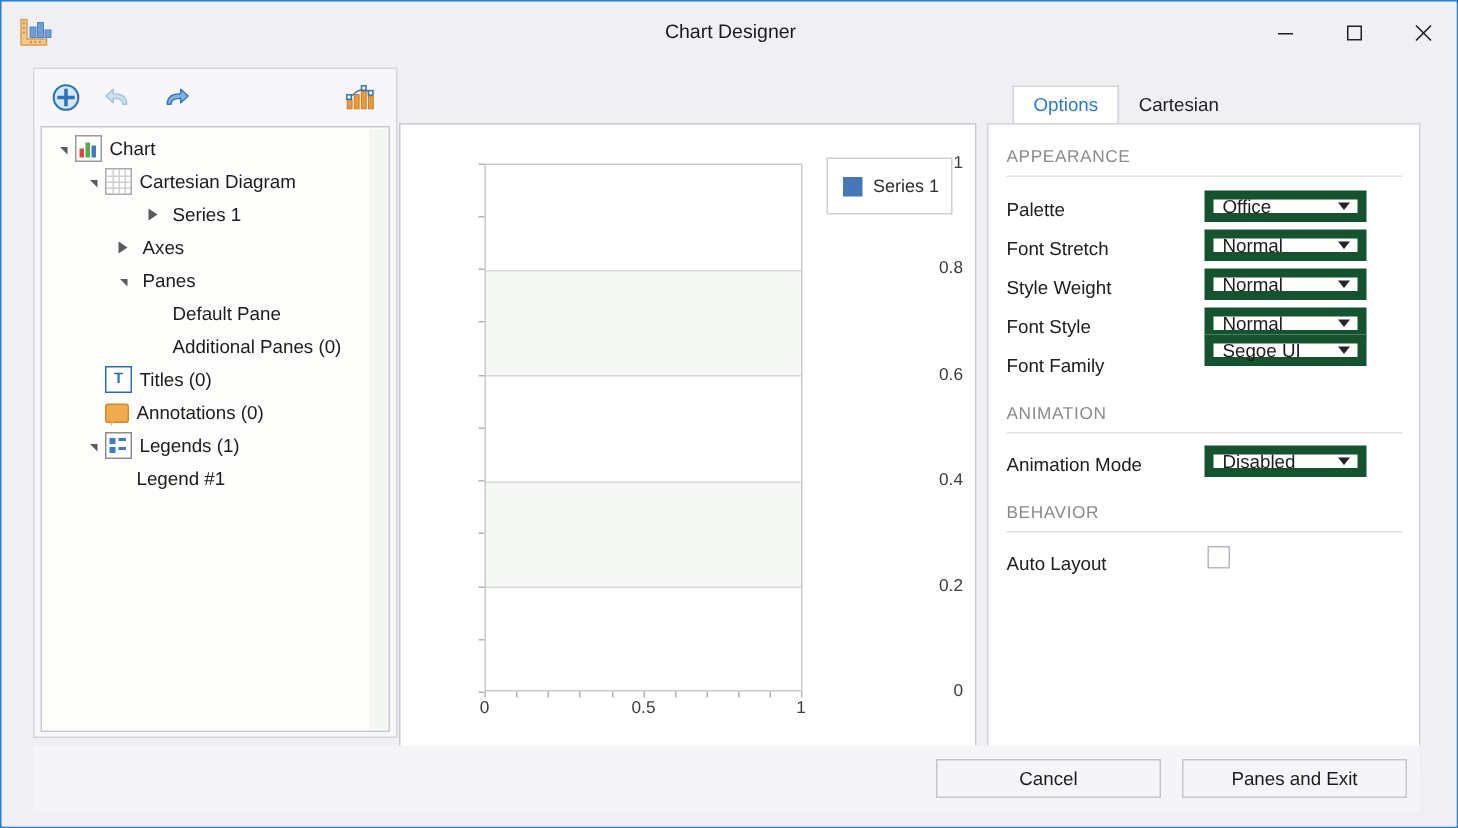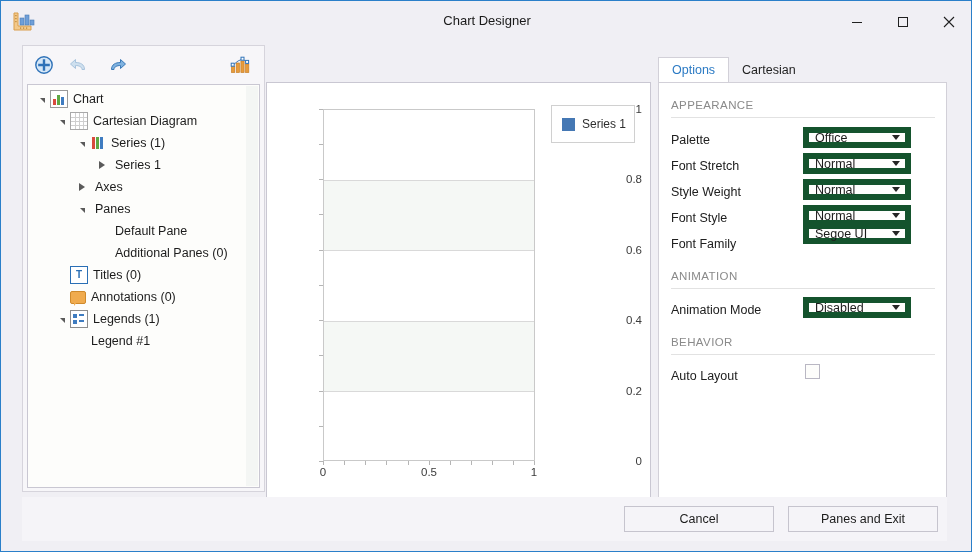--- a/index.html
+++ b/index.html
@@ -281,20 +281,21 @@
     align-items: center;
     box-sizing: border-box;
     color: #1f1f1f;
     background: transparent;
   }
   .tab.active {
     background: #ffffff;
     border: 1px solid #d2d0d8;
     border-bottom: 1px solid #ffffff;
     color: #2b7ac4;
+    margin-left: 17px;
   }
   .tab-content {
     position: absolute;
     left: 5px; top: 26px;
     width: 289px; height: 434px;
     background: #ffffff;
     border: 1px solid #d2d0d8;
     box-sizing: border-box;
   }
   .section-head {
@@ -483,32 +484,20 @@
 
           <div class="tree-row">
             <span style="width:26px"></span>
             <span class="tw">
                 <i class="tw-exp"></i>
               </span>
             <span class="ticon ic-grid"></span>
             <span class="tlabel">Cartesian Diagram</span>
           </div>
 
-          <div class="tree-row">
-            <span style="width:46px"></span>
-            <span class="tw">
-                <i class="tw-exp"></i>
-              </span>
-            <span class="ticon ic-series">
-              <i style="left:2px;background:#d94b3e"></i>
-              <i style="left:6px;background:#5fa843"></i>
-              <i style="left:10px;background:#3f7cc0"></i>
-            </span>
-            <span class="tlabel">Series (1)</span>
-          </div>
 
           <div class="tree-row">
             <span style="width:66px"></span>
             <span class="tw">
                 <i class="tw-col"></i>
               </span>
             <span style="width:5px"></span>
             <span class="tlabel">Series 1</span>
           </div>
 

